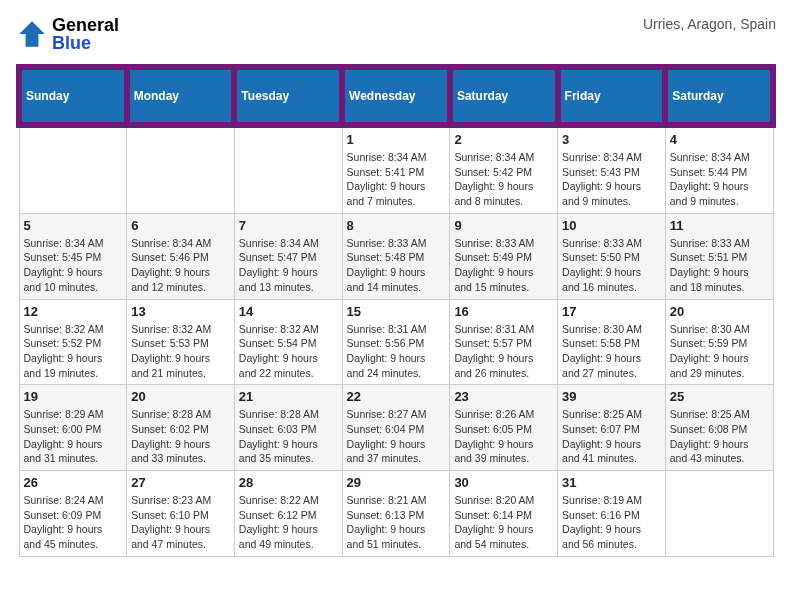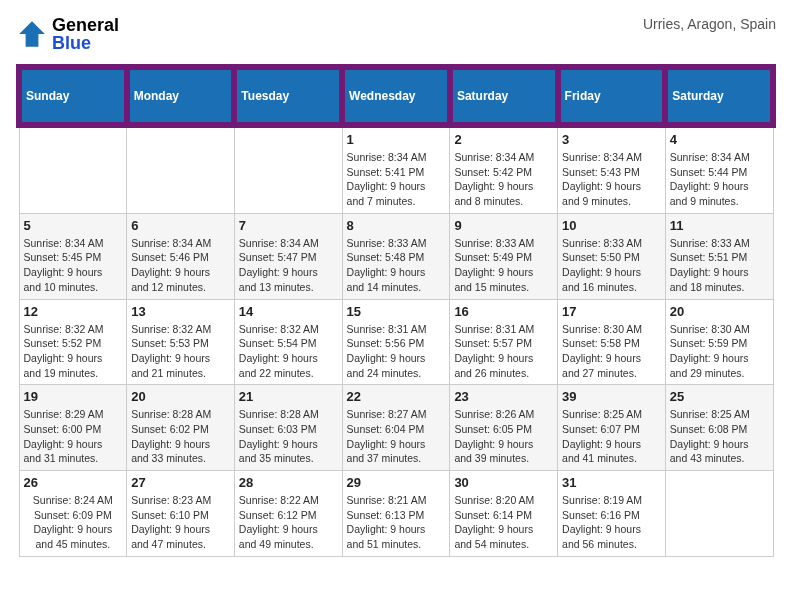--- a/index.html
+++ b/index.html
@@ -295,21 +295,21 @@
           <div class="day-number">25</div>
           <div class="day-detail" style="white-space: pre-line;">Sunrise: 8:25 AM
 Sunset: 6:08 PM
 Daylight: 9 hours
 and 43 minutes.</div>
         </td>
       </tr>
       <tr>
         <td>
           <div class="day-number">26</div>
-          <div class="day-detail" style="white-space: pre-line; text-align: center;">Sunrise: 8:24 AM
+          <div class="day-detail" style="white-space: pre-line;">Sunrise: 8:24 AM
 Sunset: 6:09 PM
 Daylight: 9 hours
 and 45 minutes.</div>
         </td>
         <td>
           <div class="day-number">27</div>
           <div class="day-detail" style="white-space: pre-line;">Sunrise: 8:23 AM
 Sunset: 6:10 PM
 Daylight: 9 hours
 and 47 minutes.</div>

